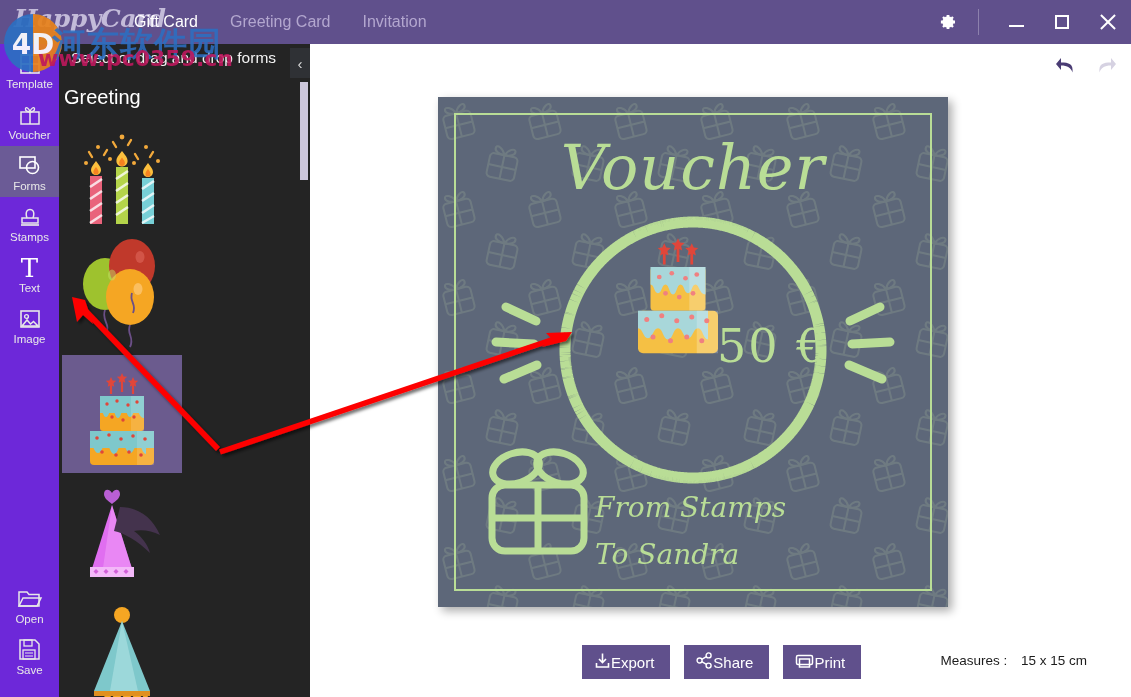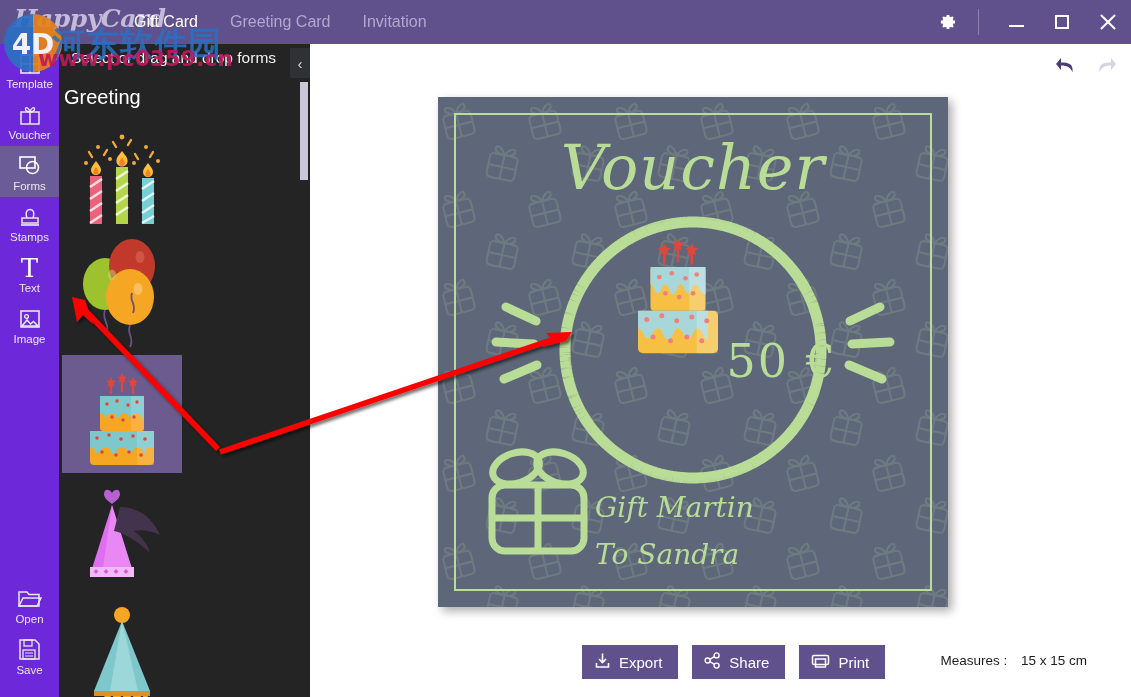--- a/index.html
+++ b/index.html
@@ -108,31 +108,31 @@
     position: absolute; left: 0; right: 0; top: 34px; text-align: center;
     font-family: "DejaVu Serif", serif; font-style: italic;
     font-size: 62px; color: #b9dd96; letter-spacing: 1px;
   }
   .from-to {
     position: absolute; left: 157px; top: 387px;
     font-family: "DejaVu Serif", serif; font-style: italic;
     font-size: 28px; color: #b9dd96; line-height: 47px;
   }
   .amount {
-    position: absolute; left: 279px; top: 237px; width: 120px;
+    position: absolute; left: 279px; top: 222px; width: 120px;
     font-family: "DejaVu Serif", serif;
-    font-size: 46px; color: #b9dd96; text-align: right; letter-spacing: 2px;
+    font-size: 46px; color: #b9dd96; text-align: left; letter-spacing: 2px;
   }
 
   
   .bottombar { position: absolute; left: 310px; bottom: 10px; width: 821px; height: 46px; }
   .btnrow { position: absolute; left: 272px; top: 4px; display: flex; gap: 14px; }
   .pbtn {
     height: 34px; background: #60508c; color: #fff; border: none;
-    display: flex; align-items: center; gap: 8px;
+    display: flex; align-items: center; gap: 0;
     padding: 0 16px 0 12px; font-size: 15px; cursor: pointer;
     font-family: "Liberation Sans", sans-serif;
   }
   .measures {
     position: absolute; right: 44px; top: 12px; font-size: 13.5px; color: #1c1c1c;
   }
   .measures .val { margin-left: 10px; }
 
   
   .arrow-overlay { position: absolute; left: 0; top: 0; width: 1131px; height: 697px; pointer-events: none; }
@@ -510,21 +510,21 @@
 
       <svg width="112" height="112" viewBox="0 0 112 112" style="position:absolute;left:44px;top:350px;">
         <rect x="10" y="38" width="92" height="66" rx="13" fill="none" stroke="#b9dd96" stroke-width="7"></rect>
         <line x1="56" y1="38" x2="56" y2="104" stroke="#b9dd96" stroke-width="7"></line>
         <line x1="10" y1="71" x2="102" y2="71" stroke="#b9dd96" stroke-width="7"></line>
         <ellipse cx="34" cy="21" rx="24" ry="15" fill="none" stroke="#b9dd96" stroke-width="7" transform="rotate(-18 34 21)"></ellipse>
         <ellipse cx="78" cy="21" rx="24" ry="15" fill="none" stroke="#b9dd96" stroke-width="7" transform="rotate(18 78 21)"></ellipse>
       </svg>
 
       <div class="from-to">
-        <div>Gift Martin</div>
+        <div>From Stamps</div>
         <div>To Sandra</div>
       </div>
     </div>
   </div>
 
   <div class="bottombar">
     <div class="btnrow">
 
       <button class="pbtn">
         <span>

